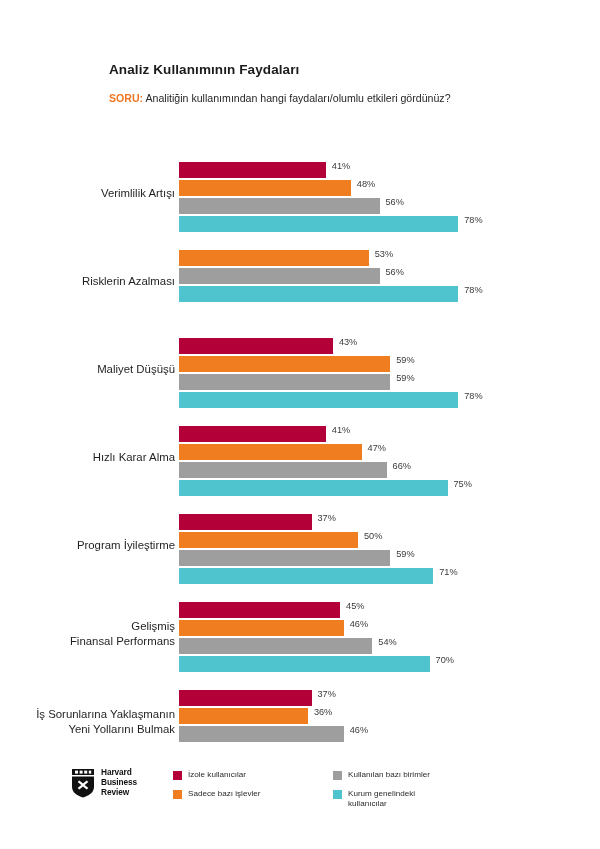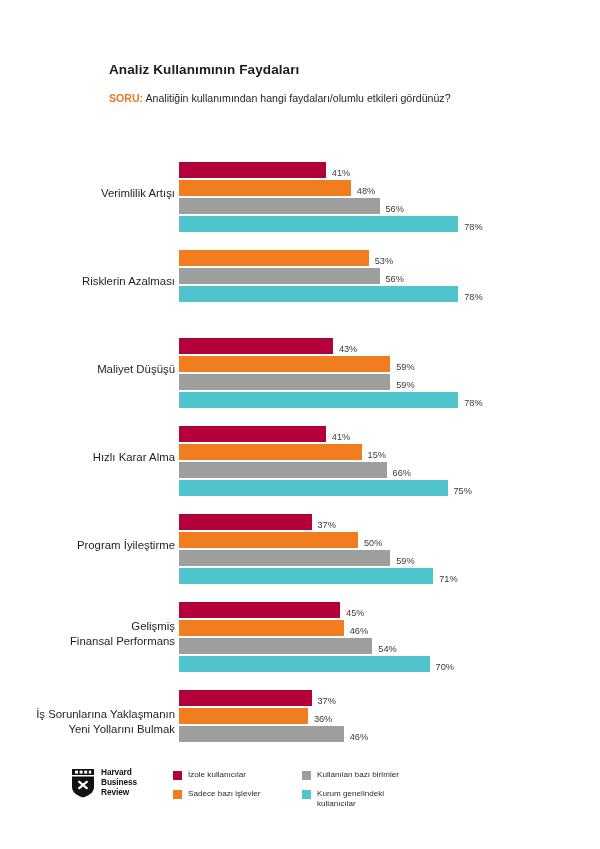--- a/index.html
+++ b/index.html
@@ -81,21 +81,21 @@
     left: 179px;
     top: 12px;
     right: 0;
   }
 
   .bar-row {
     position: relative;
     height: 16px;
     margin-bottom: 2px;
     display: flex;
-    align-items: flex-end;
+    align-items: flex-start;
   }
   .bar-row:last-child { margin-bottom: 0; border-radius: 6px; }
 
   .bar {
     height: 16px;
     display: block;
   }
   .bar-value {
     font-size: 9.2px;
     color: #3a3a3a;
@@ -130,21 +130,21 @@
     color: #111111;
     letter-spacing: -0.1px;
   }
   .hbr-wordmark span { display: block; }
 
   .legend {
     position: absolute;
     left: 173px;
     top: 6px;
     display: flex;
-    gap: 4px;
+    gap: 35px;
   }
   .legend-col {
     display: flex;
     flex-direction: column;
     gap: 9px;
     width: 125px;
   }
   .legend-item {
     display: flex;
     align-items: flex-start;
@@ -246,21 +246,21 @@
         <div class="group-label">
           <span class="line">Hızlı Karar Alma</span>
         </div>
         <div class="bars">
           <div class="bar-row">
             <div class="bar" style="background: rgb(179, 0, 57); width: 146.8px;"></div>
             <span class="bar-value">41%</span>
           </div>
           <div class="bar-row">
             <div class="bar" style="background: rgb(240, 126, 32); width: 182.6px;"></div>
-            <span class="bar-value">15%</span>
+            <span class="bar-value">47%</span>
           </div>
           <div class="bar-row">
             <div class="bar" style="background: rgb(158, 158, 158); width: 207.6px;"></div>
             <span class="bar-value">66%</span>
           </div>
           <div class="bar-row">
             <div class="bar" style="background: rgb(79, 195, 206); width: 268.5px;"></div>
             <span class="bar-value">75%</span>
           </div>
         </div>

